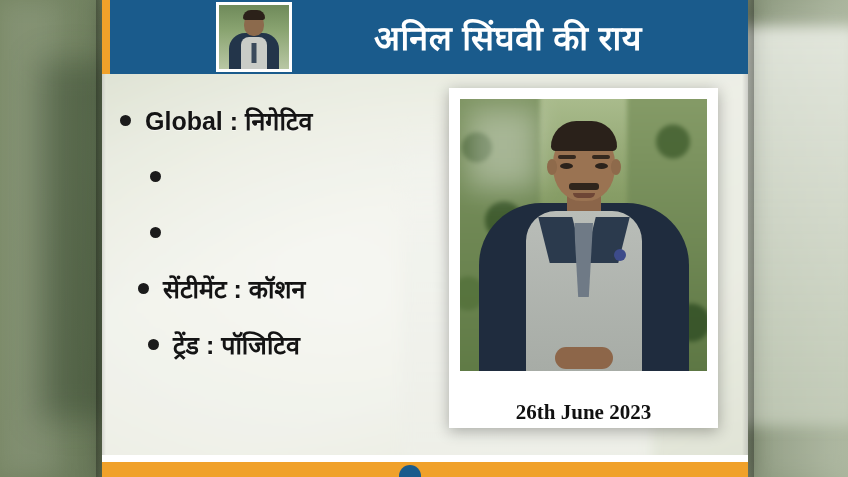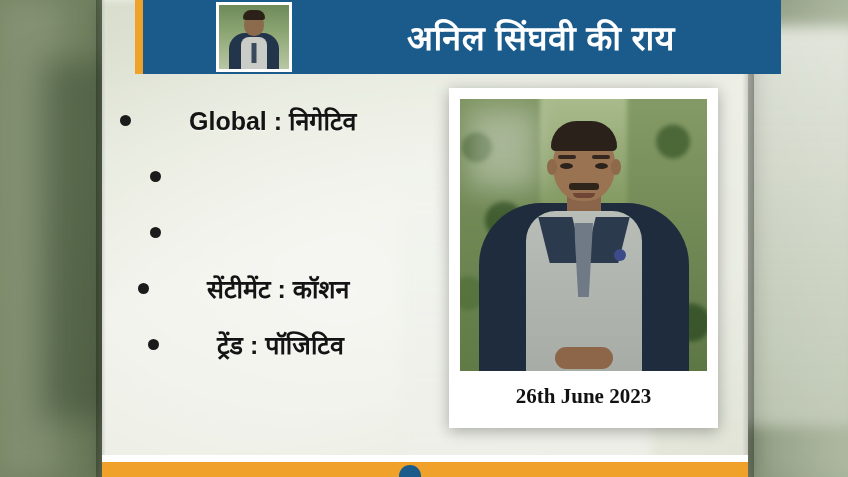--- a/index.html
+++ b/index.html
@@ -101,21 +101,20 @@
   }
 
   
   .header-band {
     position: absolute;
     left: 102px;
     top: 0;
     width: 646px;
     height: 74px;
     background: #1a5b8c;
-    margin-left: 33px;
   }
   .header-band .accent-left {
     position: absolute;
     left: 0; top: 0;
     width: 8px; height: 74px;
     background: #f0a12a;
   }
   .header-title {
     position: absolute;
     left: 186px;
@@ -200,21 +199,20 @@
   .bullets {
     position: absolute;
     left: 120px;
     top: 92px;
     width: 330px;
   }
   .bullet-row {
     display: flex;
     align-items: center;
     height: 56px;
-    gap: 44px;
   }
   .bullet-dot {
     width: 11px;
     height: 11px;
     border-radius: 50%;
     background: #1b1b1b;
     flex: 0 0 auto;
     margin-right: 14px;
   }
   .bullet-text {
@@ -422,20 +420,21 @@
   .polaroid-caption {
     width: 247px;
     height: 51px;
     display: flex;
     align-items: center;
     justify-content: center;
     color: #111111;
     font-family: "Liberation Serif", serif;
     font-size: 21px;
     font-weight: bold;
+    margin-top: 16px;
   }
 
   
   .bottom-strip {
     position: absolute;
     left: 102px;
     bottom: 0;
     width: 646px;
     height: 22px;
     background: #f0a12a;

